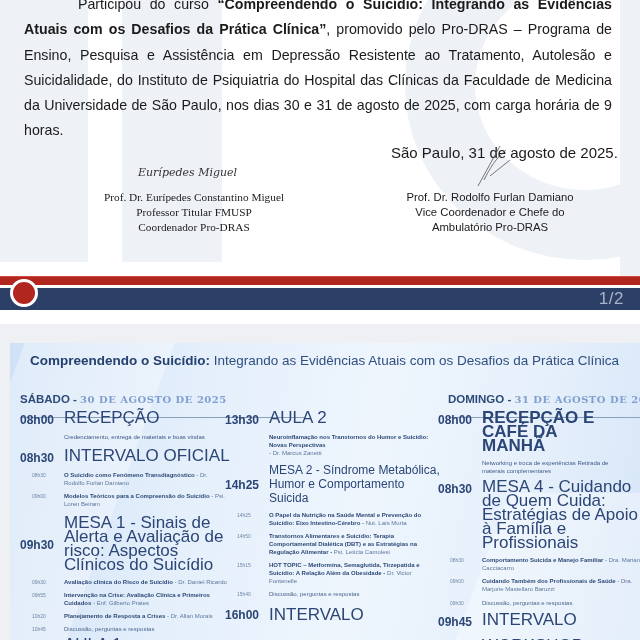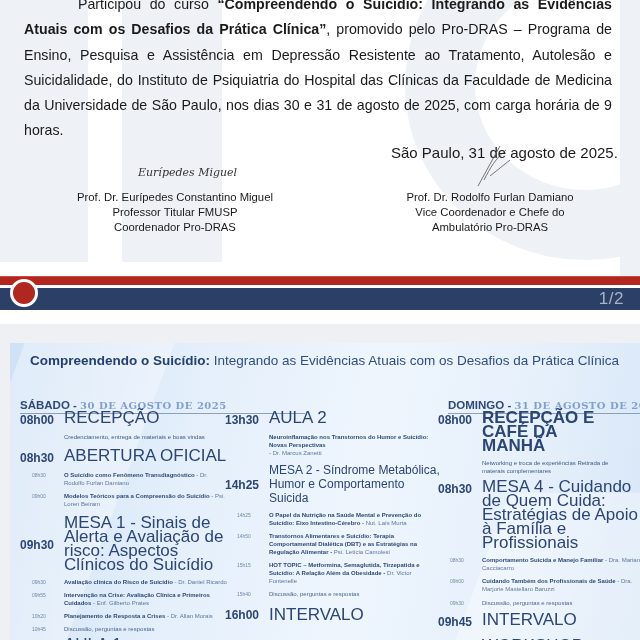--- a/index.html
+++ b/index.html
@@ -8,40 +8,40 @@
 
   
   .page1 { position: absolute; left: 0; top: 0; width: 640px; height: 324px; background: #ffffff; overflow: hidden; }
   .wm { position: absolute; background: #eef1f5; }
   .wm-c { position: absolute; border-radius: 50%; border: 70px solid #eef1f5; }
   .cert-text { position: absolute; left: 24px; top: -8px; width: 588px; font-size: 14.2px; line-height: 25.3px; color: #1b1b1b; text-align: justify; z-index: 2; }
   .cert-text b { font-weight: bold; }
   .indent { display: inline-block; width: 54px; }
   .place-date { position: absolute; left: 391px; top: 144px; font-size: 15px; color: #1b1b1b; z-index: 2; }
   .sig-block { position: absolute; text-align: center; font-size: 11.3px; line-height: 15px; color: #1b1b1b; z-index: 2; }
-  .sig-left { left: 60px; top: 190px; width: 230px; }
+  .sig-left { left: 79px; top: 190px; width: 230px; font-family: Liberation Serif, serif; }
   .sig-right { left: 380px; top: 190px; width: 220px; }
   .signature { position: absolute; font-family: "DejaVu Serif", serif; font-style: italic; font-size: 11px; color: #333; z-index: 3; }
   .sig-mark { position: absolute; left: 470px; top: 140px; width: 44px; height: 50px; z-index: 3; }
 
   .footer-band { position: absolute; left: 0; top: 276px; width: 640px; height: 24px; z-index: 4; }
   .band-red { position: absolute; left: 0; top: 0; width: 640px; height: 9px; background: #b1261f; border-top: 1px solid #d04a40; }
   .band-white { position: absolute; left: 0; top: 9px; width: 640px; height: 3px; background: #ffffff; }
   .band-blue { position: absolute; left: 0; top: 12px; width: 640px; height: 22px; background: #2b3f67; }
   .band-dot { position: absolute; left: 10px; top: 3px; width: 28px; height: 28px; border-radius: 50%; background: #b1261f; border: 3px solid #ffffff; }
   .page-num { position: absolute; right: 16px; top: 13px; font-size: 17px; color: #a8b3c7; letter-spacing: 0.5px; }
 
   
   .page2 { position: absolute; left: 10px; top: 343px; width: 640px; height: 297px; overflow: hidden;
            background: linear-gradient(100deg, #cfe1f6 0%, #e4effb 28%, #eef5fd 55%, #e6f0fb 78%, #d5e5f7 100%); }
   .p2-shape { position: absolute; background: rgba(255,255,255,0.35); transform: skewX(-20deg); }
   .prog-title { position: absolute; left: 20px; top: 10px; font-size: 13.5px; color: #2f4f80; white-space: nowrap; z-index: 2; }
   .prog-title b { color: #24406e; }
 
-  .day-head { position: absolute; top: 56px; font-size: 11.5px; font-weight: bold; color: #2d4a78; white-space: nowrap; border-bottom: 1px solid #8aa0bf; padding-bottom: 2px; z-index: 2; }
+  .day-head { position: absolute; top: 50px; font-size: 11.5px; font-weight: bold; color: #2d4a78; white-space: nowrap; border-bottom: 1px solid #8aa0bf; padding-bottom: 12px; z-index: 2; }
   .day-head .date { font-family: "DejaVu Serif", serif; font-weight: bold; font-size: 10px; color: #7f9fd0; letter-spacing: 0.5px; }
   .day-sat { left: 10px; width: 285px; }
   .day-sun { left: 438px; width: 192px; }
 
   .col { position: absolute; z-index: 2; }
   .col-a { left: 10px; top: 68px; width: 210px; }
   .col-b { left: 215px; top: 68px; width: 215px; }
   .col-c { left: 428px; top: 68px; width: 212px; }
 
   .slot { display: flex; align-items: flex-start; margin-bottom: 6px; }
@@ -106,21 +106,21 @@
 
     <div class="col col-a">
       <div class="slot">
         <span class="t">08h00</span>
         <span class="h">RECEPÇÃO</span>
       </div>
       <div class="sub">Credenciamento, entrega de materiais e boas vindas</div>
 
       <div class="slot" style="margin-top:8px;">
         <span class="t">08h30</span>
-        <span class="h">ABERTURA OFICIAL</span>
+        <span class="h">INTERVALO OFICIAL</span>
       </div>
       <div class="item">
         <span class="it">08h30</span>
         <span class="tx"><span>O Suicídio como Fenômeno Transdiagnóstico</span><span class="sp"> - Dr. Rodolfo Furlan Damiano</span></span>
       </div>
       <div class="item">
         <span class="it">09h00</span>
         <span class="tx"><span>Modelos Teóricos para a Compreensão do Suicídio</span><span class="sp"> - Psi. Loren Beiram</span></span>
       </div>
 

